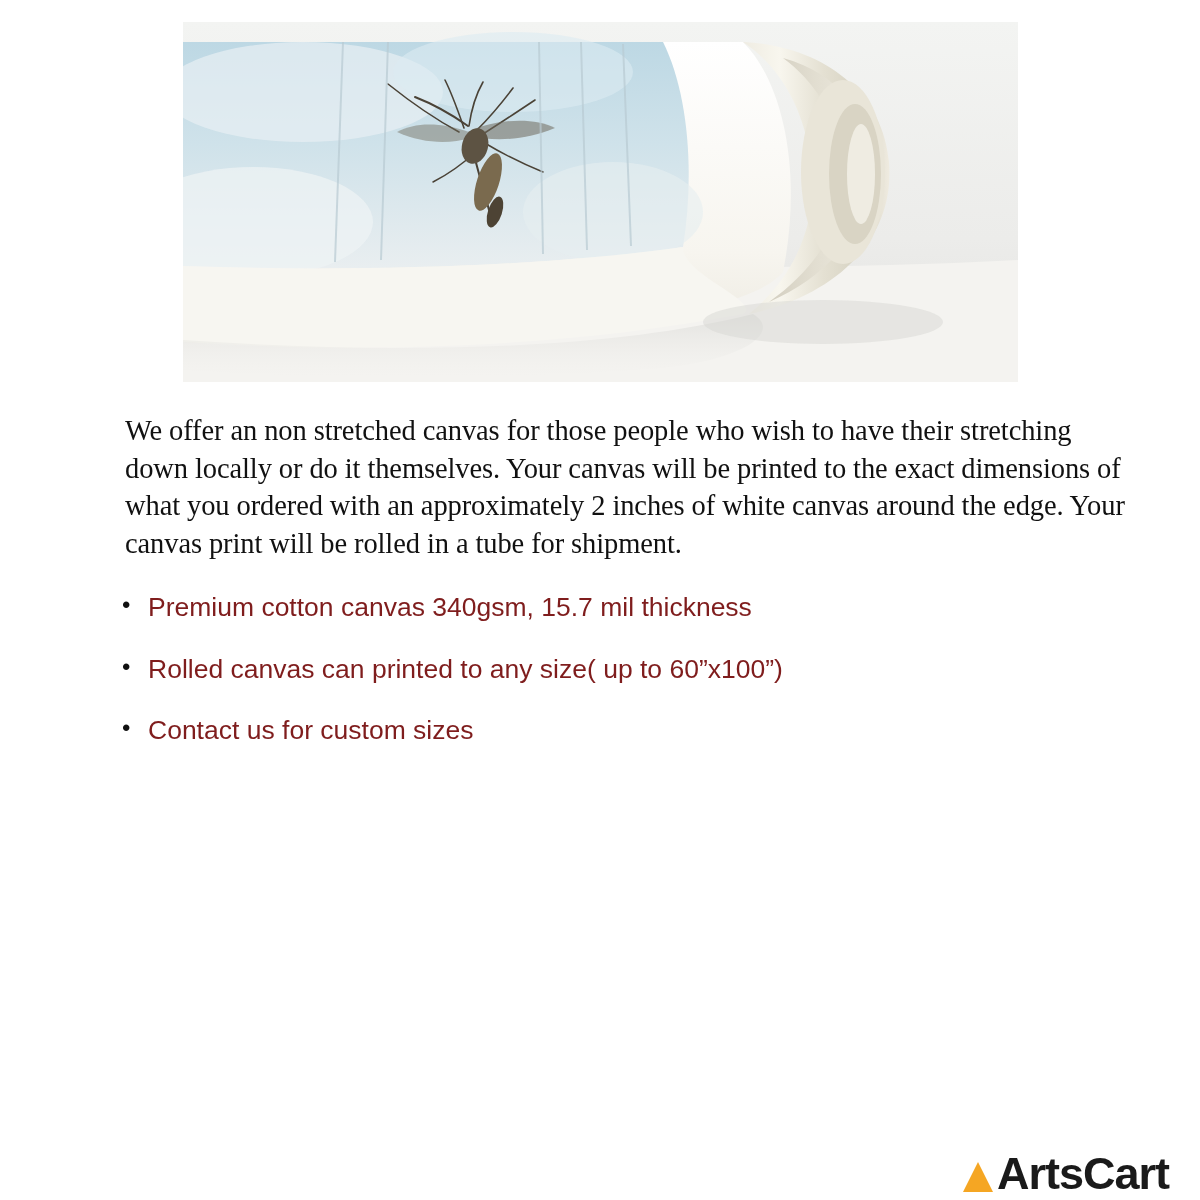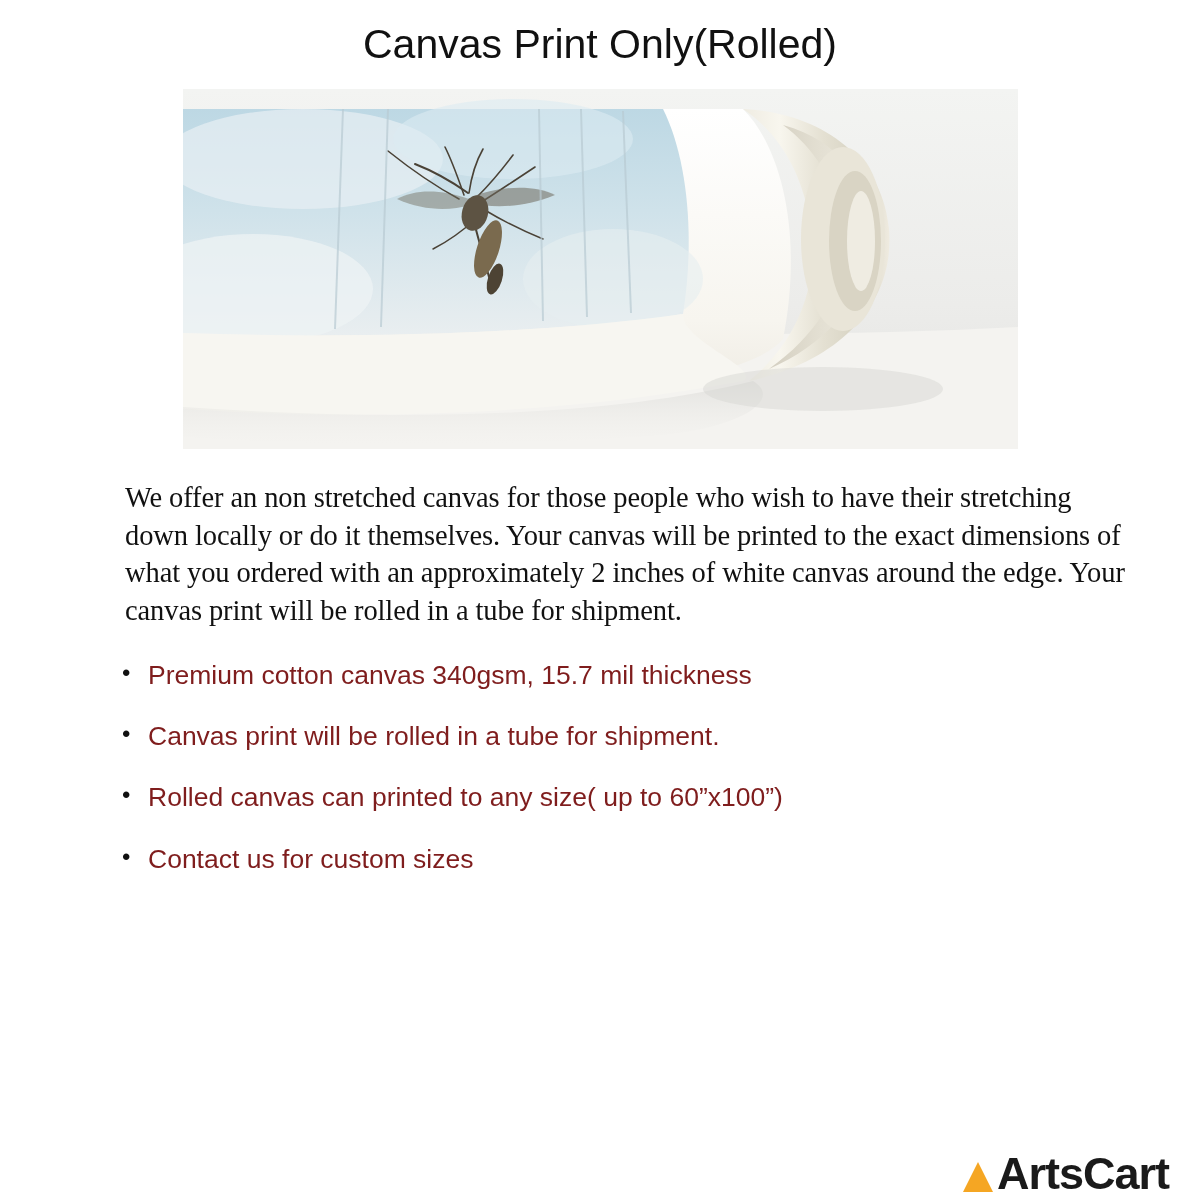--- a/index.html
+++ b/index.html
@@ -100,21 +100,20 @@
     position: relative;
     top: 3px;
   }
   .logo .txt-a { color: #1a1a1a; }
 </style>
 </head>
 <body>
 
 <div class="page">
 
-  <h1 class="title">Canvas Print Only(Rolled)</h1>
 
   <div class="hero">
     <svg class="hero-canvas" viewBox="0 0 835 360" preserveAspectRatio="none">
       <defs>
         <linearGradient id="bgGrad" x1="0" y1="0" x2="0" y2="1">
           <stop offset="0%" stop-color="#f3f4f2"></stop>
           <stop offset="60%" stop-color="#ececea"></stop>
           <stop offset="100%" stop-color="#e2e2e0"></stop>
         </linearGradient>
         <linearGradient id="skyGrad" x1="0" y1="0" x2="0" y2="1">
@@ -196,21 +195,20 @@
       <path d="M0,318 C200,332 420,330 570,292 C600,310 560,338 480,346 C300,360 120,356 0,348 Z" fill="url(#shadowGrad)" opacity="0.5"></path>
       <ellipse cx="640" cy="300" rx="120" ry="22" fill="#d8d8d4" opacity="0.5"></ellipse>
     </svg>
   </div>
 
   <p class="body-copy">We offer an non stretched canvas for those people who wish to have their stretching down locally or do it themselves. Your canvas will be printed to the exact dimensions of what you ordered with an approximately 2 inches of white canvas around the edge. Your canvas print will be rolled in a tube for shipment.</p>
 
 
   <ul class="highlights">
     <li>Premium cotton canvas 340gsm, 15.7 mil thickness</li>
-    <li>Canvas print will be rolled in a tube for shipment.</li>
     <li>Rolled canvas can printed to any size( up to 60”x100”)</li>
     <li>Contact us for custom sizes</li>
   </ul>
 
   <div class="logo">
     <span class="mark"></span>
     <span class="txt-a">Arts</span>
     <span class="txt-a">Cart</span>
   </div>
 

